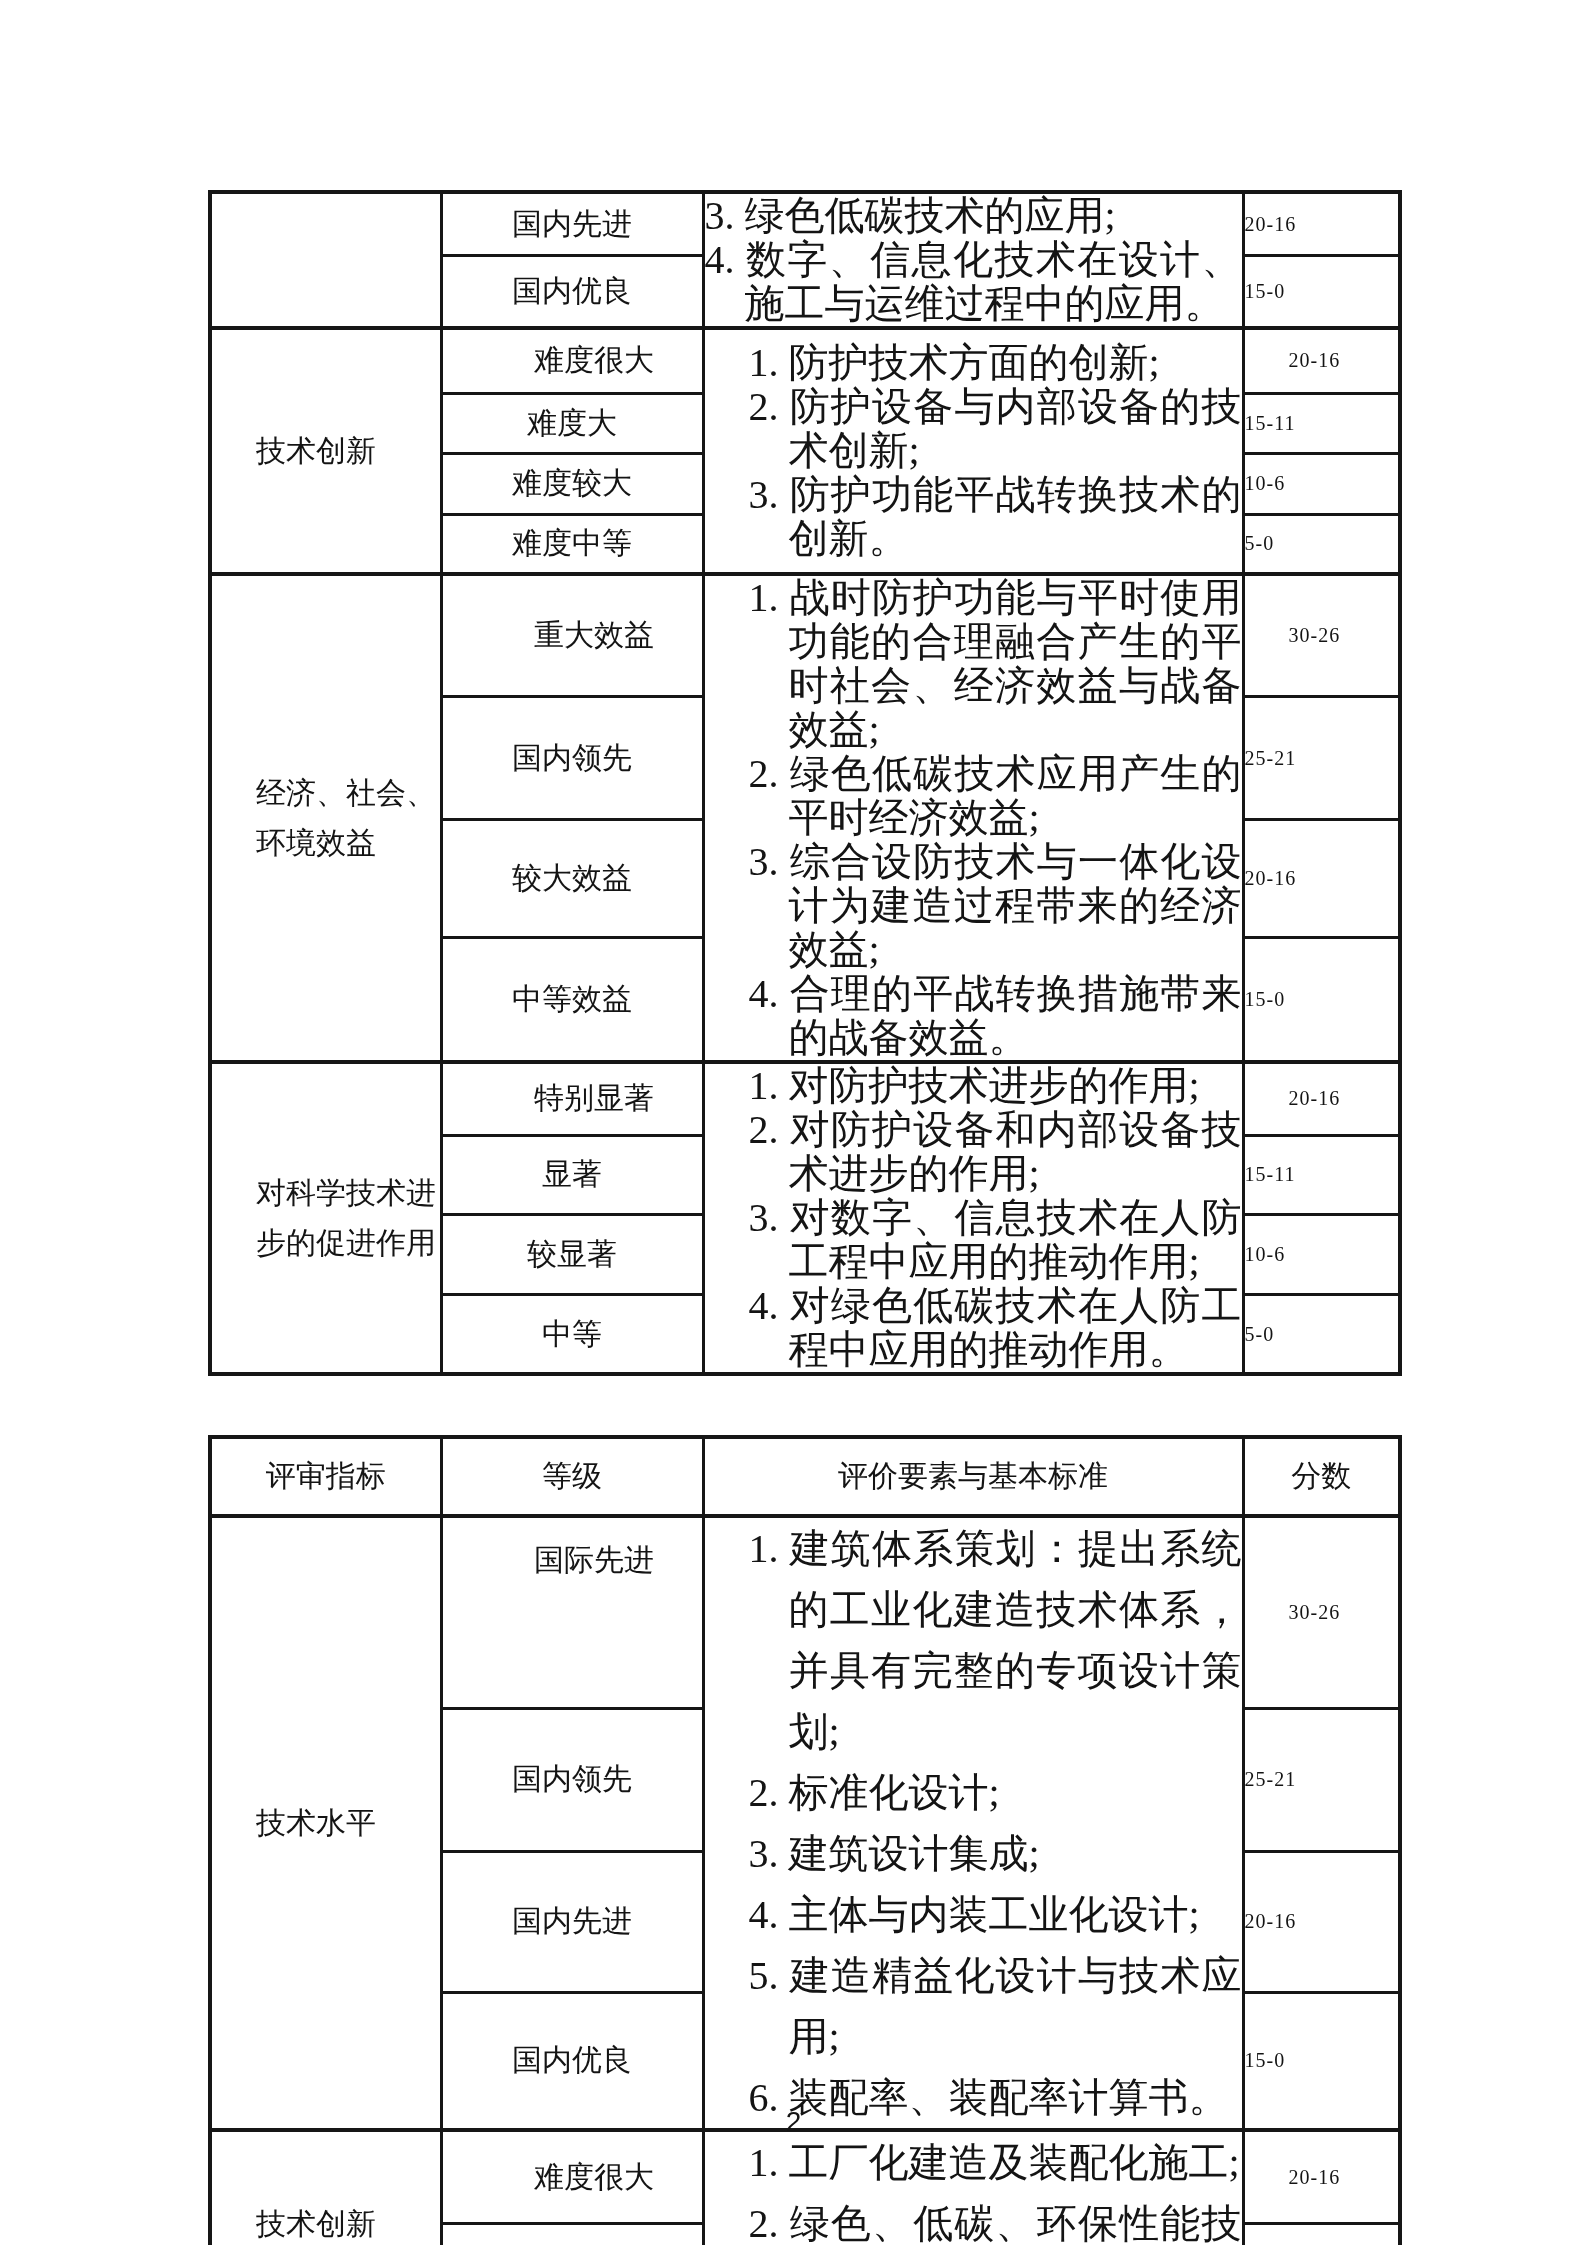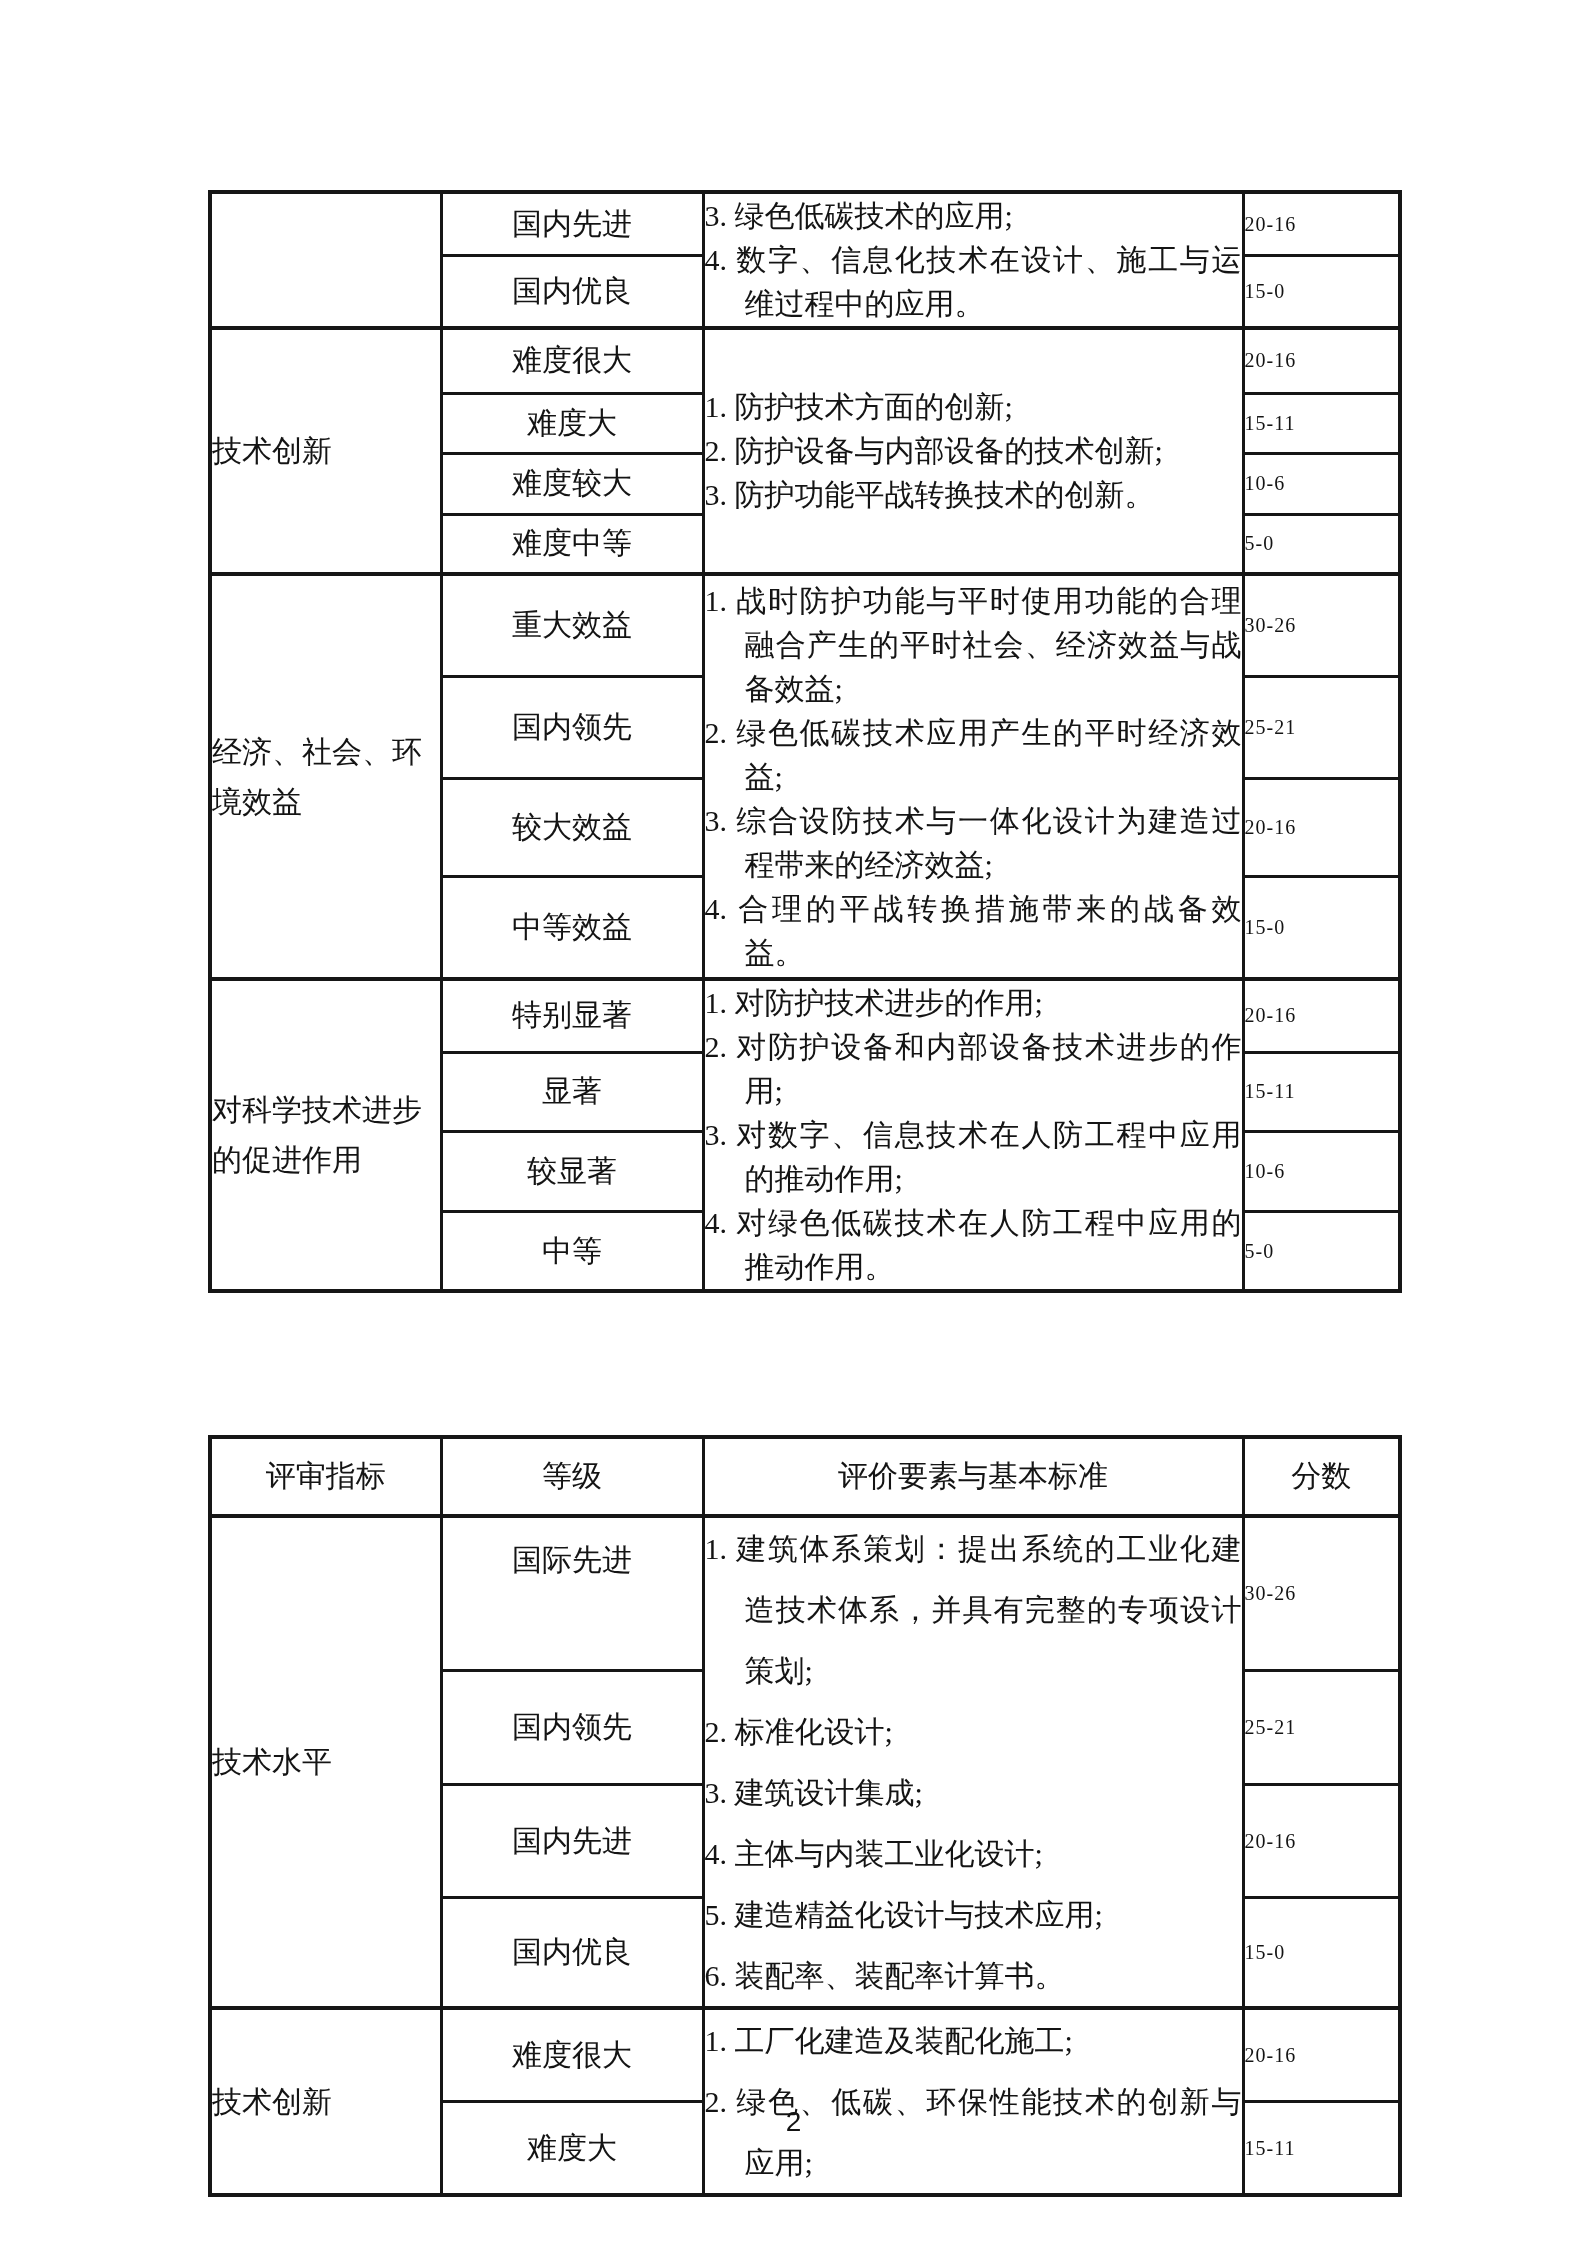--- a/index.html
+++ b/index.html
@@ -21,38 +21,38 @@
     border:4px solid #161616;
   }
   #table1 { top:190px; }
   #table2 { top:1435px; }
   .eval td, .eval th {
     border:3px solid #161616;
     padding:0;
     font-weight:normal;
     overflow:hidden;
   }
-  tr.sec > td { border-top:4px solid #161616; }
+  tr.sec > td { border-top:4px solid #161616;padding-left:44px; }
   .c-ind {
     text-align:left; vertical-align:middle;
     font-size:30px; line-height:50px;
     padding:0 2px;
   }
   .c-grade {
     text-align:center; vertical-align:middle;
     font-size:30px;
   }
   .c-score {
     text-align:left; vertical-align:middle;
     font-size:20px;
     letter-spacing:1px;
   }
   .c-crit {
     vertical-align:middle;
-    font-size:30px;
+    font-size:40px;
     padding:4px 10px 4px 12px;
   }
   .crit-item {
     padding-left:40px;
     text-indent:-40px;
     line-height:44px;
     text-align:justify;
   }
   #table2 .crit-item { line-height:61px; }
   .c-head {

